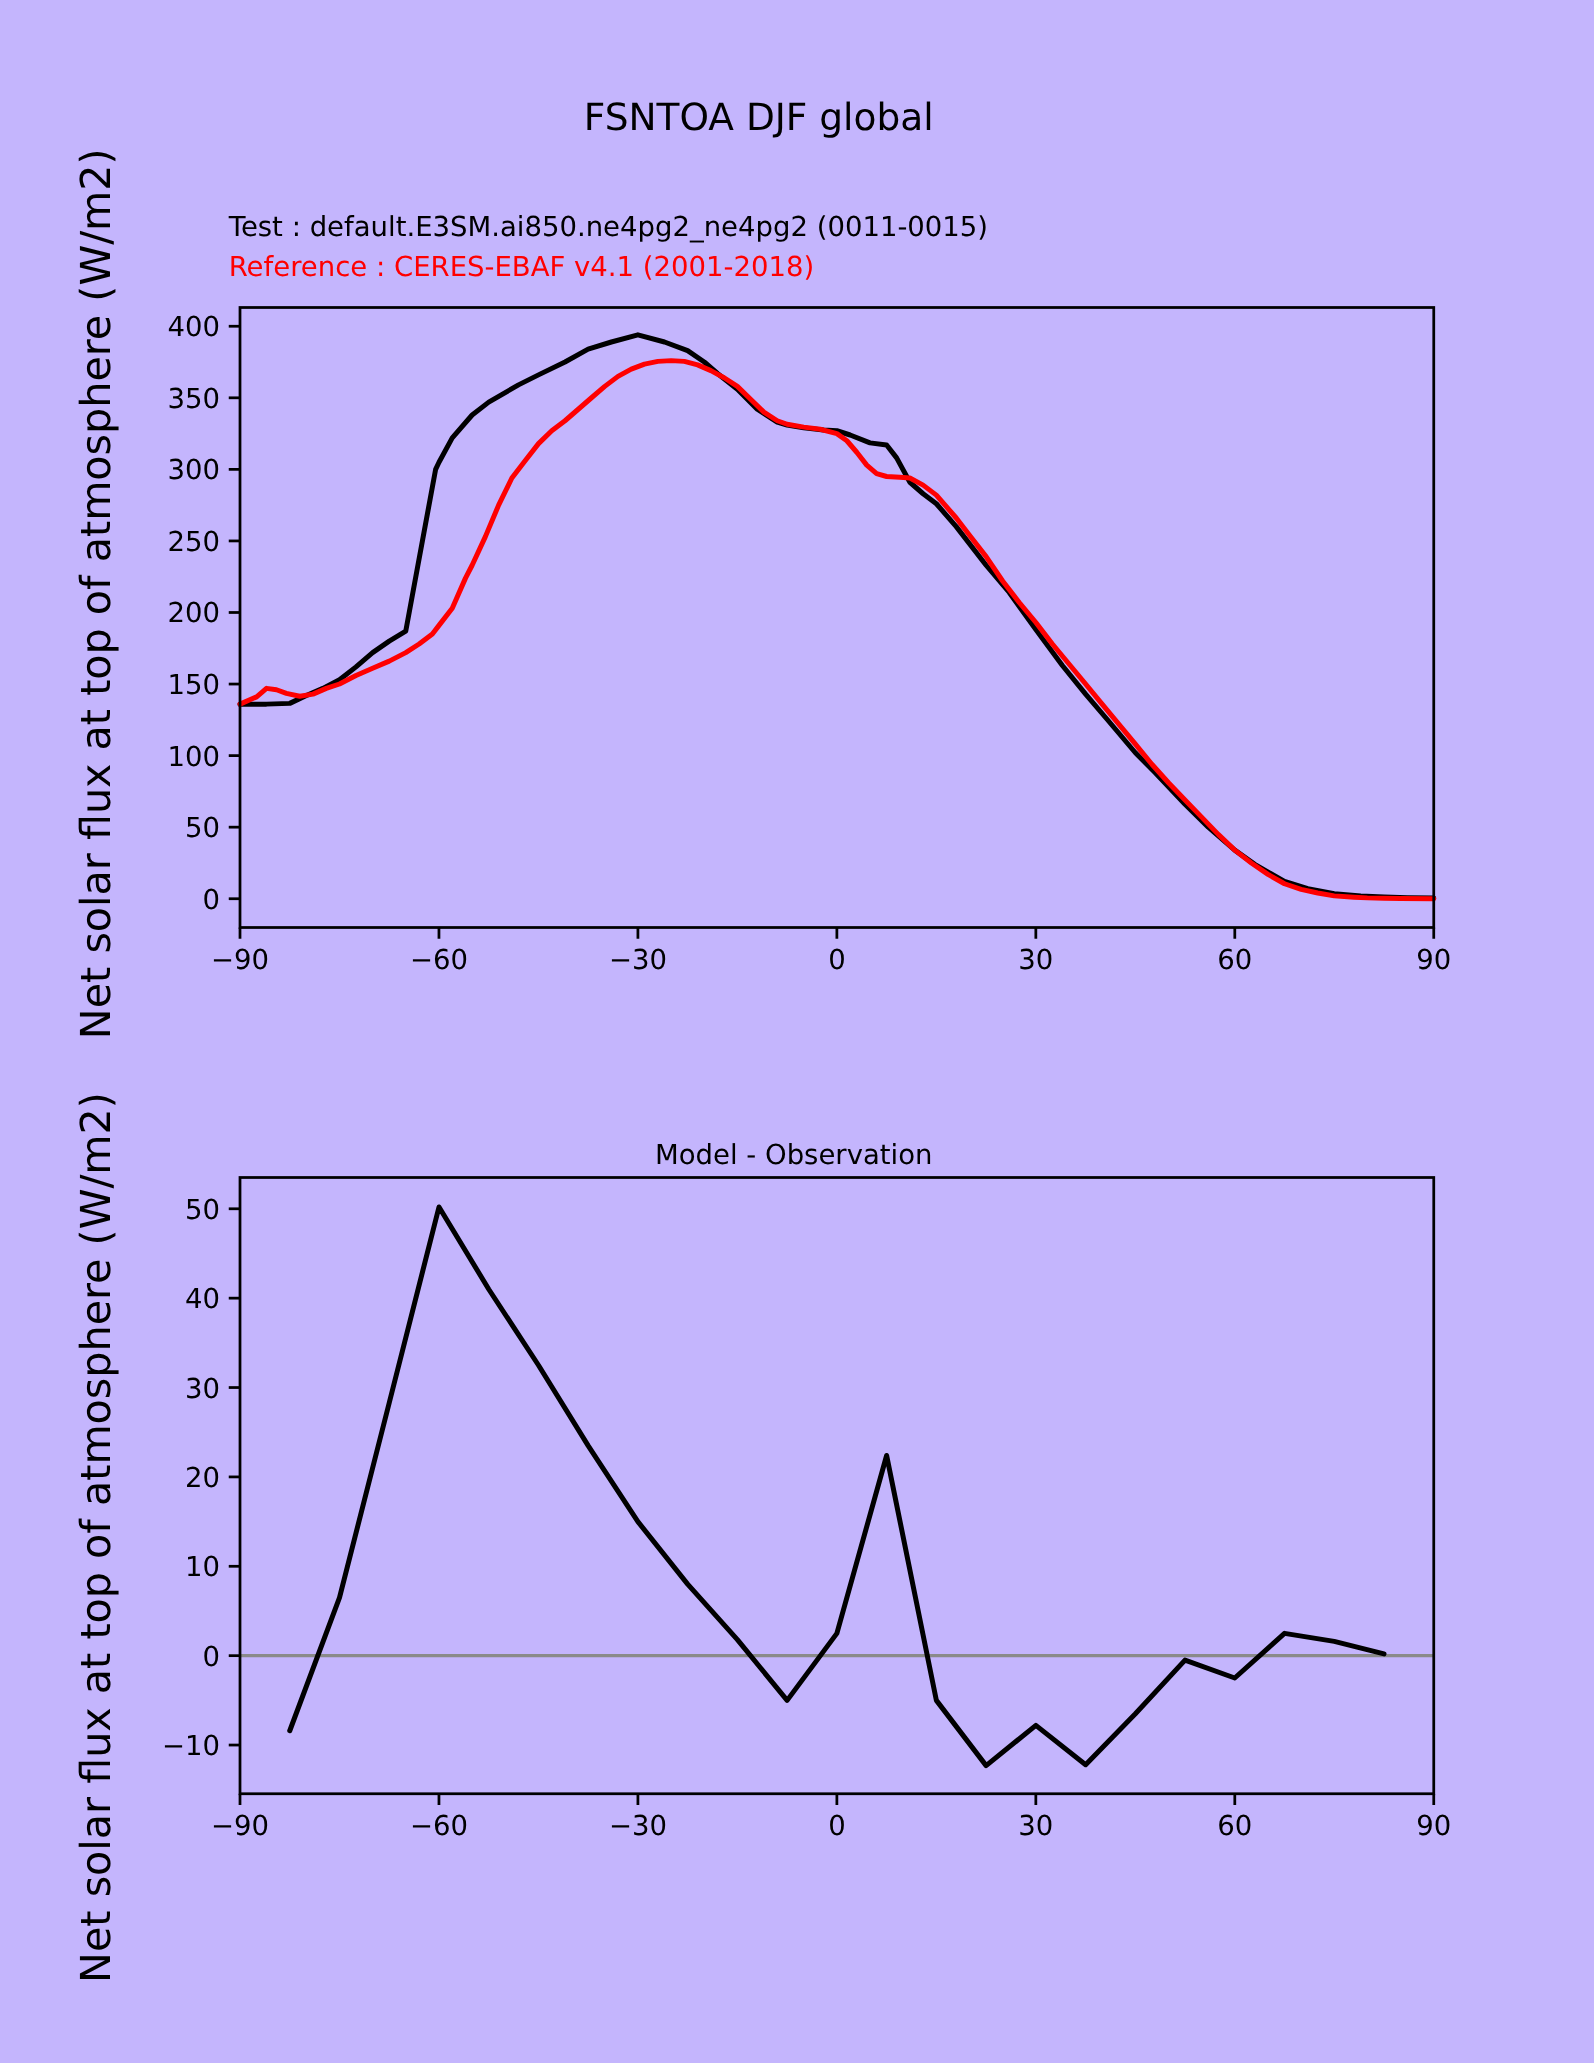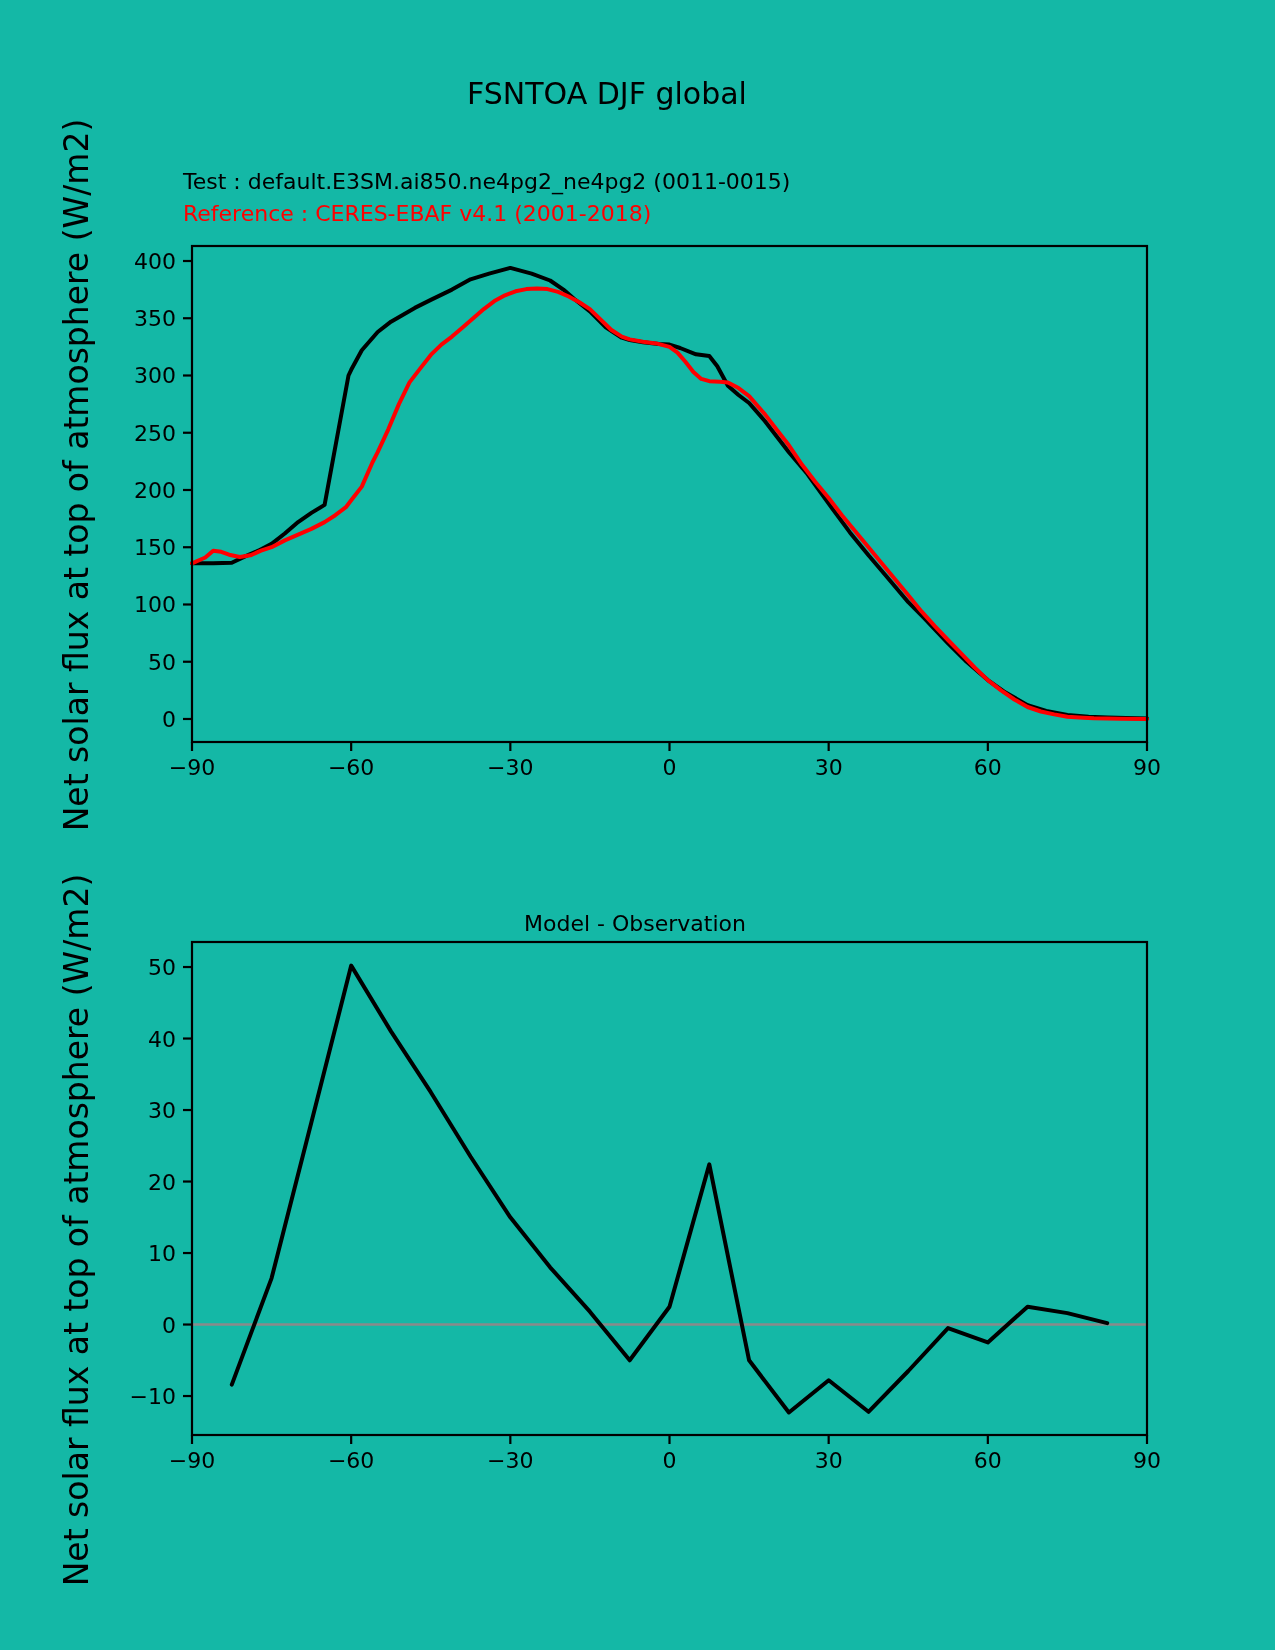--- a/index.html
+++ b/index.html
@@ -1,16 +1,16 @@
 <!DOCTYPE html>
 <html><head>
 <meta charset="utf-8">
 <style>
   html,body{margin:0;padding:0;background:#ffffff;}
-  .page{position:relative;width:1275px;height:1650px;background:#14b8a6;overflow:hidden;
+  .page{position:relative;width:1275px;height:1650px;background:#c4b5fd;overflow:hidden;
         font-family:"DejaVu Sans", sans-serif;}
   svg text{font-family:"DejaVu Sans", sans-serif;}
 </style>
 </head>
 <body>
 
 <div class="page">
   <svg id="fig" width="1275" height="1650" viewBox="0 0 1275 1650">
 
     <text x="607" y="104" text-anchor="middle" font-size="30" fill="#000000">FSNTOA DJF global</text>

